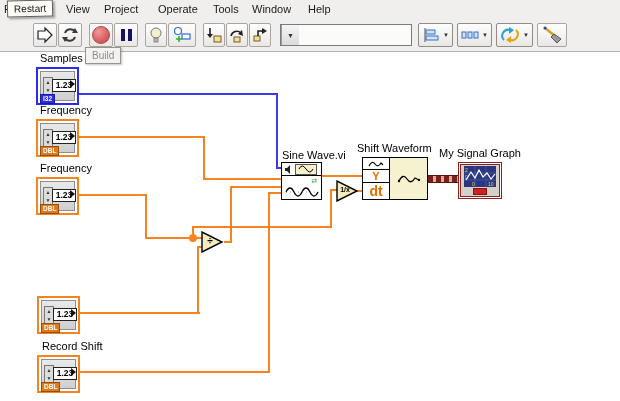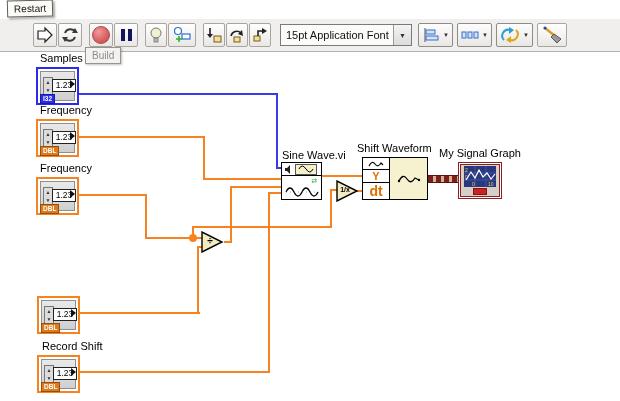--- a/index.html
+++ b/index.html
@@ -37,21 +37,21 @@
   .w{position:absolute;}
   .wo{background:#f78320;}
   .wb{background:#3a3ae8;}
   .wd{background:repeating-linear-gradient(90deg,#7a1e1e 0 5px,#d9b08c 5px 8px);border-top:1px solid #5e1414;border-bottom:1px solid #5e1414;}
   #junction{position:absolute;width:8px;height:8px;border-radius:50%;background:#f78320;}
 
   
   .ctrl{position:absolute;width:43px;height:38px;background:#fff;box-sizing:border-box;}
   .ctrl.blue{border:2px solid #2a2af0;}
   .ctrl.orange{border:2px solid #f78320;}
-  .ctrl-inner{position:absolute;left:2px;top:2px;right:2px;bottom:2px;border:1px solid #8f8f8f;background:linear-gradient(#e9e9e9,#cfcfcf);}
+  .ctrl-inner{position:absolute;left:2px;top:2px;right:2px;bottom:2px;border:1px solid #8f8f8f;background:linear-gradient(#e9e9e9,#cfcfcf);font-weight:bold;}
   .spin{position:absolute;left:2px;top:5px;width:8px;height:16px;border:1px solid #777;background:#dcdcdc;font-size:5px;line-height:8px;text-align:center;color:#333;}
   .val{position:absolute;left:11px;top:7px;width:22px;height:11px;border:1px solid #222;background:#fdfdfd;font-size:8.5px;line-height:11px;text-align:center;color:#000;}
   .outarrow{position:absolute;right:-1px;top:8px;width:0;height:0;border-top:4px solid transparent;border-bottom:4px solid transparent;border-left:5px solid #111;}
   .tag{position:absolute;left:2px;bottom:-1px;padding:0 2px;height:8px;line-height:8px;font-size:6.5px;font-weight:bold;color:#fff;border:1px solid rgba(0,0,0,.35);}
   .tag.blue{background:#2a2af0;}
   .tag.orange{background:#e07a1a;}
 
   
   .tri{position:absolute;width:23px;height:22px;}
   .tri svg{position:absolute;left:0;top:0;}
@@ -75,20 +75,29 @@
   
   #graph-node{position:absolute;left:458px;top:162px;width:44px;height:37px;border:1px solid #8b2020;box-sizing:border-box;padding:1px;background:#fff;}
   #graph-node .gframe{width:100%;height:100%;border:1px solid #8b2020;background:#d4d0c8;box-sizing:border-box;display:flex;flex-direction:column;align-items:center;justify-content:center;}
   #graph-node .gtag{margin-top:1px;width:12px;height:5px;background:#cc2222;border:1px solid #881111;}
 </style>
 </head>
 <body>
 
 <div id="app">
 
+  <div id="menubar">
+    <div class="menu-item" style="left:0px">File</div>
+    <div class="menu-item" style="left:62px">View</div>
+    <div class="menu-item" style="left:100px">Project</div>
+    <div class="menu-item" style="left:154px">Operate</div>
+    <div class="menu-item" style="left:209px">Tools</div>
+    <div class="menu-item" style="left:248px">Window</div>
+    <div class="menu-item" style="left:304px">Help</div>
+  </div>
 
   <div class="tip" id="tip-restart">Restart</div>
   <div class="tip" id="tip-record">Build</div>
 
   <div id="toolbar">
     <div class="tbtn">
       <svg width="18" height="18" viewBox="0 0 18 18">
           <polygon points="2,5 9,5 9,2 16,9 9,16 9,13 2,13" fill="#ffffff" stroke="#222" stroke-width="1.2"></polygon>
         </svg>
     </div>
@@ -140,21 +149,20 @@
       </svg>
     </div>
     <div class="tbtn sm">
       <svg width="16" height="16" viewBox="0 0 16 16">
         <rect x="2" y="9" width="6" height="5" fill="#f0dfa0" stroke="#7a5c16" stroke-width="1"></rect>
         <path d="M6,9 V4 H11" fill="none" stroke="#222" stroke-width="1.6"></path>
           <polygon points="10,1 15,4 10,7" fill="#222"></polygon>
       </svg>
     </div>
     <div id="font-combo">
-      <div class="fc-text">15pt Application Font</div>
       <div class="fc-arrow">▼</div>
     </div>
     <div class="dd">
       <svg width="18" height="16" viewBox="0 0 18 16">
         <path d="M3,1 v14" stroke="#555" stroke-width="1"></path>
         <rect x="4" y="3" width="9" height="4" fill="#cfe2ff" stroke="#3a6fc2" stroke-width="1"></rect>
         <rect x="4" y="9" width="12" height="4" fill="#cfe2ff" stroke="#3a6fc2" stroke-width="1"></rect>
       </svg>
         <span class="caret">▼</span>
     </div>

